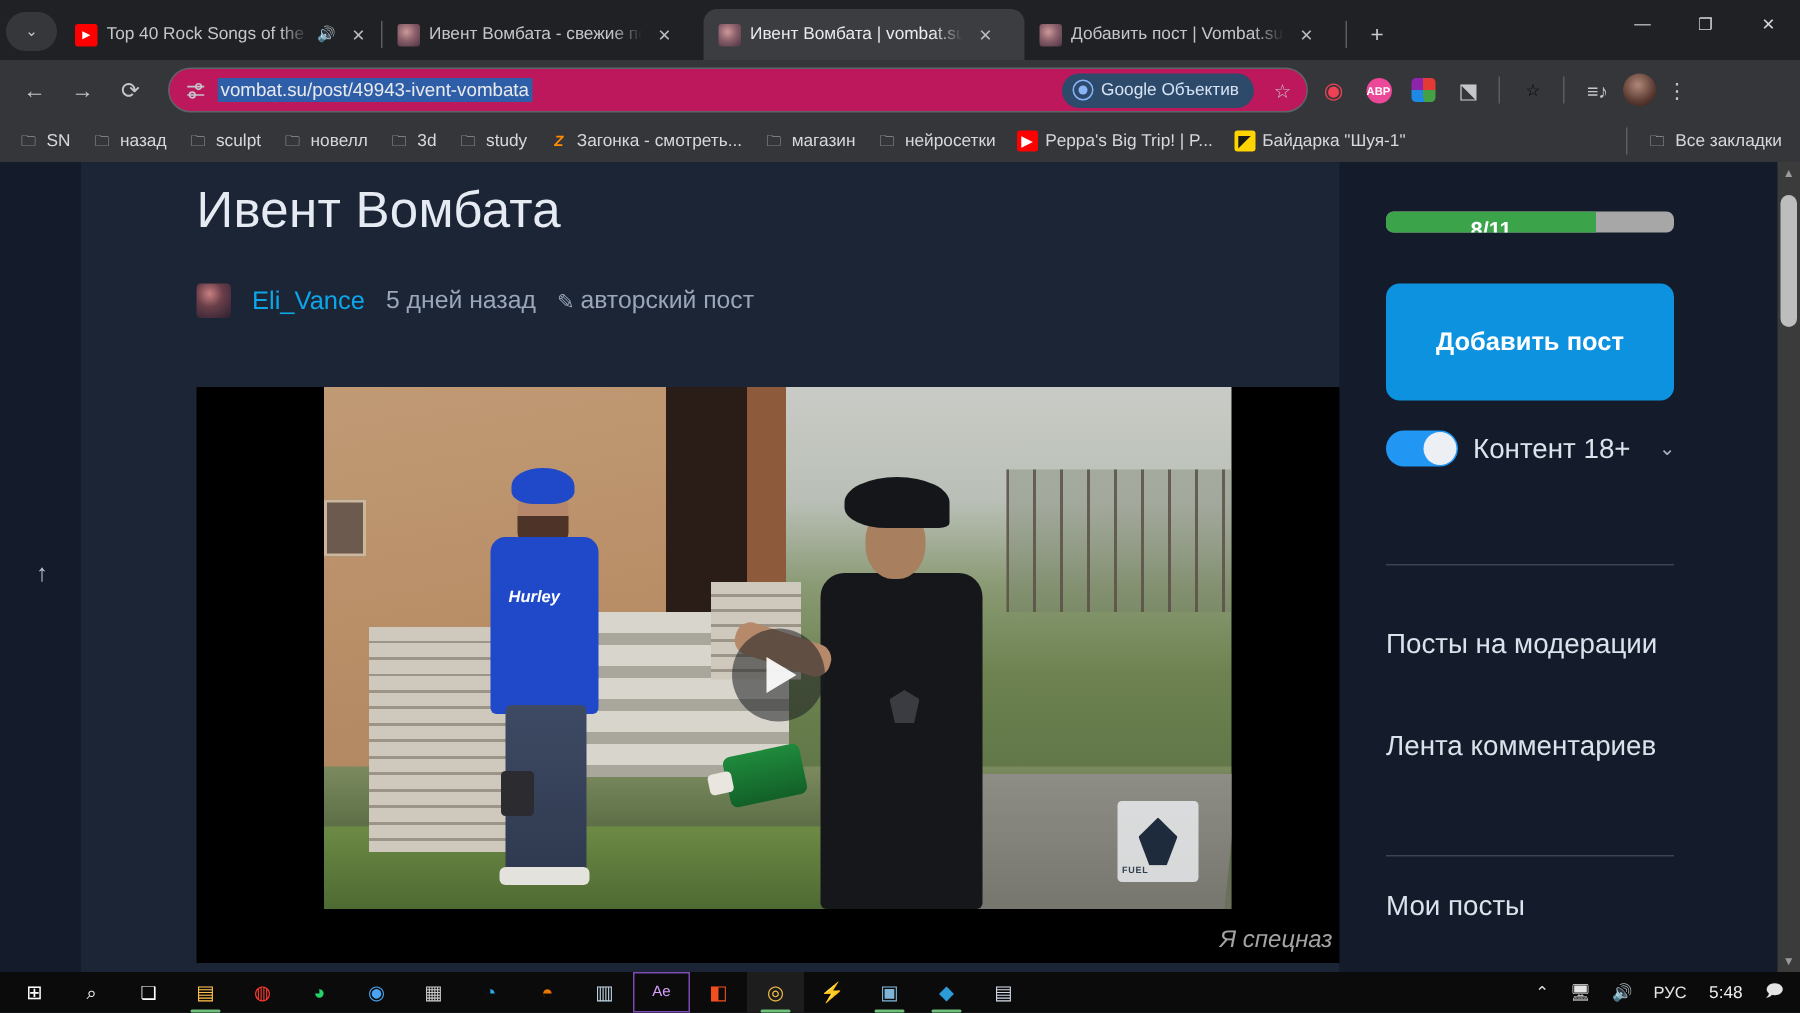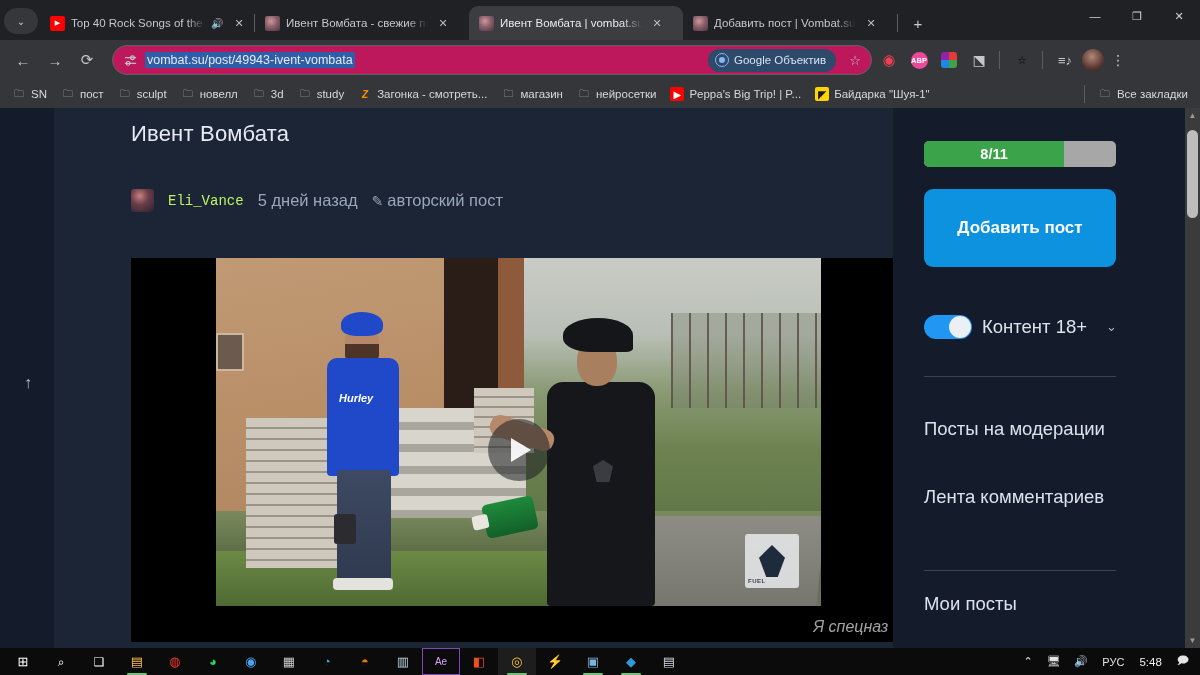--- a/index.html
+++ b/index.html
@@ -156,33 +156,33 @@
   .content-col {
     position: absolute; left: 54px; top: 0; width: 839px; height: 540px;
     background: #1b2536;
   }
   .scrolltop {
     position: absolute; left: 20px; top: 264px; width: 16px; height: 22px;
     color: #b9c2d2; font-size: 16px; text-align: center; line-height: 22px;
   }
 
   .post-title {
-    position: absolute; left: 77px; top: 13px; font-size: 22px; color: #e6eaf2;
+    position: absolute; left: 77px; top: 13px; font-size: 34px; color: #e6eaf2;
     font-weight: 400; letter-spacing: .2px;
   }
   .post-meta {
     position: absolute; left: 77px; top: 81px; display: flex; align-items: center;
     gap: 14px; font-size: 16.5px; color: #a9b4c6;
   }
   .meta-avatar {
     width: 23px; height: 23px; border-radius: 3px;
     background: radial-gradient(circle at 38% 30%, #c98080 0%, #6b3f4a 40%, #2b2030 100%);
     flex: 0 0 23px;
   }
-  .meta-author { color: #bef264; font-size: 14px; font-family: Liberation Mono, monospace; }
+  .meta-author { color: #0ea5e9; font-size: 17px; }
   .meta-date { color: #9aa6ba; }
   .meta-orig { display: flex; align-items: center; gap: 4px; color: #9aa6ba; }
   .pencil { font-size: 14px; }
 
   .video {
     position: absolute; left: 77px; top: 150px; width: 775px; height: 384px;
     background: #000; overflow: hidden;
   }
   .vframe {
     position: absolute; left: 85px; top: 0; width: 605px; height: 348px;
@@ -300,41 +300,41 @@
     position: absolute; left: 77px; top: 510px; width: 775px; text-align: right;
     font-size: 16px; font-style: italic; color: #a3a3a3;
   }
 
   
   .sidebar {
     position: absolute; left: 893px; top: 0; width: 292px; height: 540px;
     background: #141c2b; padding: 0 31px;
   }
   .progress {
-    position: absolute; left: 31px; top: 33px; width: 192px; height: 26px;
+    position: absolute; left: 31px; top: 33px; width: 192px; height: 14px;
     background: #a7a7a7; border-radius: 5px; overflow: hidden;
   }
   .progress .fill {
     position: absolute; left: 0; top: 0; height: 26px; width: 73%;
     background: #3ba349; border-radius: 5px 0 0 5px;
   }
   .progress .ptext {
     position: absolute; left: 0; top: 0; width: 73%; height: 26px;
     display: flex; align-items: center; justify-content: center;
     font-size: 14.5px; font-weight: bold; color: #fff;
   }
   .addpost {
     position: absolute; left: 31px; top: 81px; width: 192px; height: 78px;
     background: #0d92e0; border-radius: 9px; color: #fff;
     font-size: 17px; font-weight: bold; line-height: 1.45;
     display: flex; align-items: center; justify-content: center; text-align: center;
     padding: 0 28px;
   }
   .toggle-row {
-    position: absolute; left: 31px; top: 207px; width: 194px;
+    position: absolute; left: 31px; top: 179px; width: 194px;
     display: flex; align-items: center; gap: 10px;
   }
   .switch {
     width: 48px; height: 24px; border-radius: 12px; background: #2196f3;
     position: relative; flex: 0 0 48px;
   }
   .switch .knob {
     position: absolute; right: 1px; top: 1px; width: 22px; height: 22px;
     border-radius: 50%; background: #eceff4;
   }
@@ -477,21 +477,21 @@
     <div class="kebab">⋮</div>
   </div>
 
   <div class="bookmarks">
     <div class="bm">
       <span class="bmico ico-folder">🗀</span>
       <span>SN</span>
       </div>
     <div class="bm">
       <span class="bmico ico-folder">🗀</span>
-      <span>пост</span>
+      <span>назад</span>
       </div>
     <div class="bm">
       <span class="bmico ico-folder">🗀</span>
       <span>sculpt</span>
       </div>
     <div class="bm">
       <span class="bmico ico-folder">🗀</span>
       <span>новелл</span>
       </div>
     <div class="bm">

